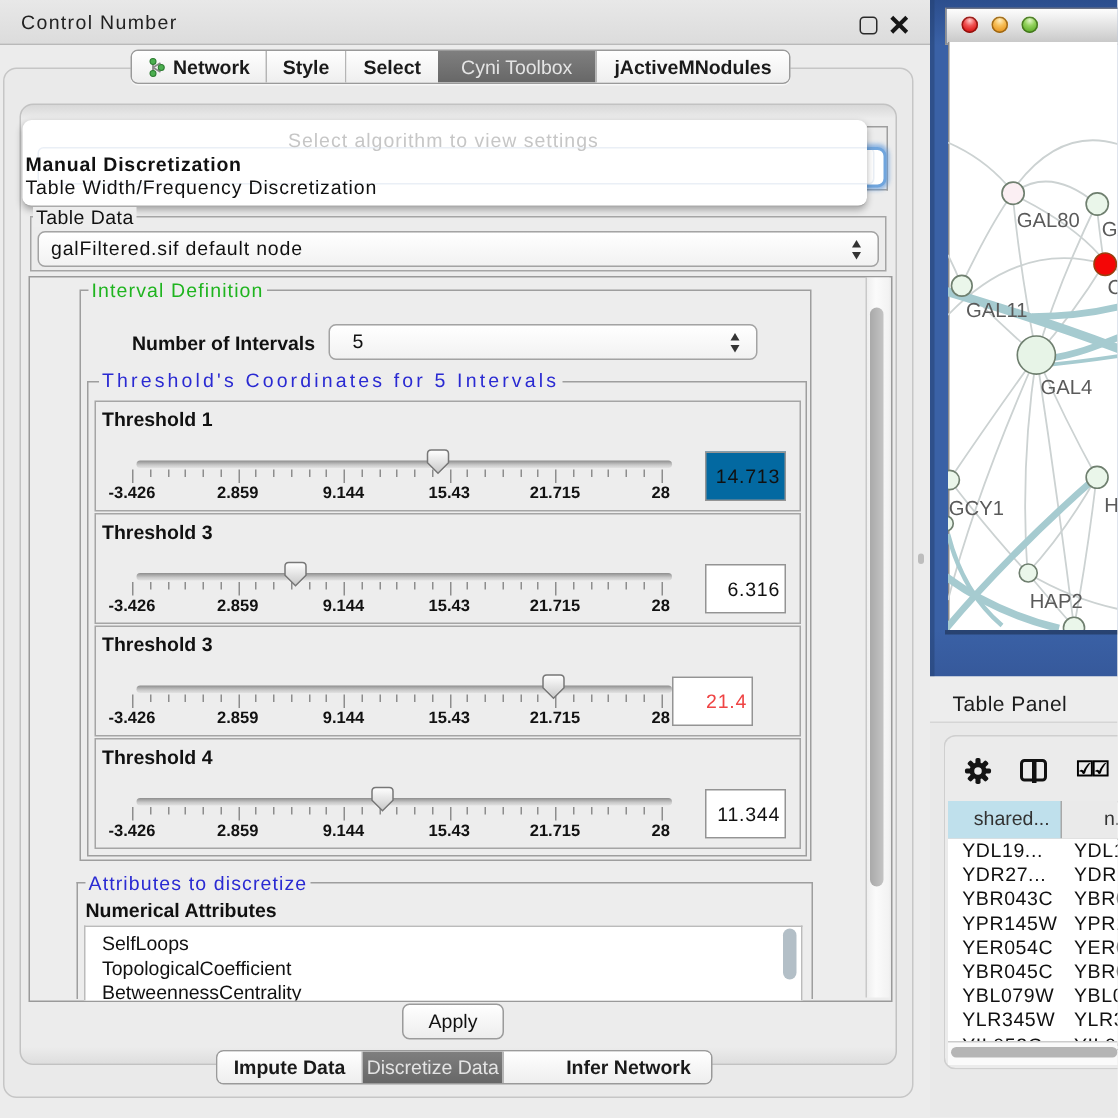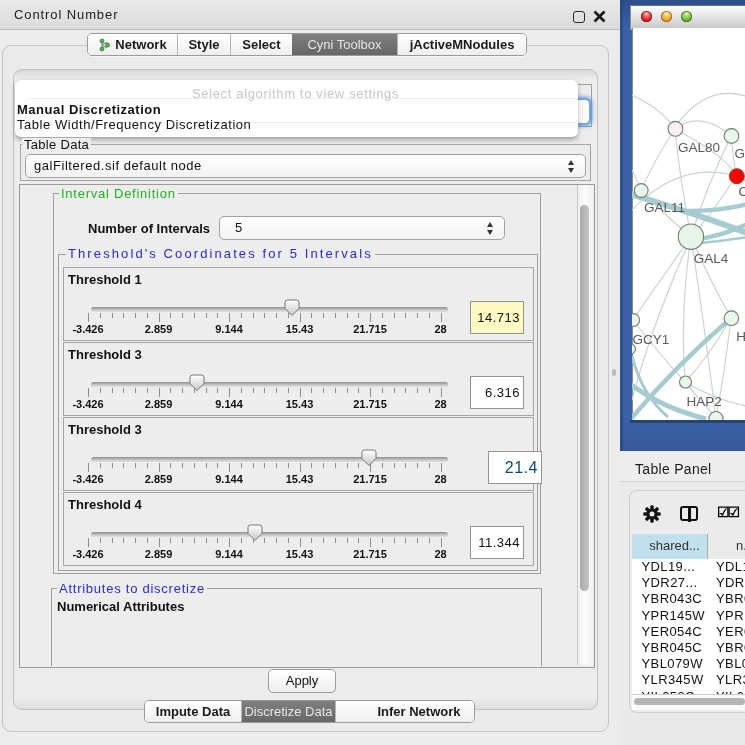--- a/index.html
+++ b/index.html
@@ -126,21 +126,21 @@
         <div class="abs" style="left:346.5px;top:55px;width:60px;text-align:center;font-size:11px;font-weight:bold;color:#111;">28</div>
         <svg class="abs" style="left:219.5px;top:31px;" width="16" height="18" viewBox="0 0 16 18">
           <path d="M1 3.5 Q1 1 3.5 1 L12.5 1 Q15 1 15 3.5 L15 9.5 L8 16.5 L1 9.5 Z" fill="url(#g0)" stroke="#777" stroke-width="1"></path>
           <defs>
             <linearGradient id="g0" x1="0" y1="0" x2="0" y2="1">
               <stop offset="0" stop-color="#ffffff"></stop>
               <stop offset="1" stop-color="#c8c8c8"></stop>
             </linearGradient>
           </defs>
         </svg>
-        <div class="abs" style="left:406px;top:33px;width:49px;height:31px;border:1px solid #949494;background:#fef9c3;font-size:13px;color:#111;text-align:right;line-height:31px;padding-right:3px;letter-spacing:0.5px;">14.713</div>
+        <div class="abs" style="left:406px;top:33px;width:49px;height:31px;border:1px solid #949494;background:#0369a1;font-size:13px;color:#111;text-align:right;line-height:31px;padding-right:3px;letter-spacing:0.5px;">14.713</div>
       </div>
       <div class="abs" style="left:63px;top:342px;width:469px;height:72px;border:1px solid #a5a5a5;">
         <span class="abs" style="left:4px;top:3.5px;font-size:13px;font-weight:bold;color:#111;">Threshold 3</span>
         <div class="abs" style="left:27px;top:39px;width:357px;height:5px;border-radius:3px;background:linear-gradient(#8d8d8d,#c9c9c9 60%,#e2e2e2);"></div>
         <div class="abs" style="left:24.0px;top:45px;width:1px;height:9px;background:#8d8d8d;"></div>
         <div class="abs" style="left:35.8px;top:45px;width:1px;height:5px;background:#8d8d8d;"></div>
         <div class="abs" style="left:47.5px;top:45px;width:1px;height:5px;background:#8d8d8d;"></div>
         <div class="abs" style="left:59.3px;top:45px;width:1px;height:5px;background:#8d8d8d;"></div>
         <div class="abs" style="left:71.0px;top:45px;width:1px;height:5px;background:#8d8d8d;"></div>
         <div class="abs" style="left:82.8px;top:45px;width:1px;height:5px;background:#8d8d8d;"></div>
@@ -228,21 +228,21 @@
         <div class="abs" style="left:346.5px;top:55px;width:60px;text-align:center;font-size:11px;font-weight:bold;color:#111;">28</div>
         <svg class="abs" style="left:296.5px;top:31px;" width="16" height="18" viewBox="0 0 16 18">
           <path d="M1 3.5 Q1 1 3.5 1 L12.5 1 Q15 1 15 3.5 L15 9.5 L8 16.5 L1 9.5 Z" fill="url(#g2)" stroke="#777" stroke-width="1"></path>
           <defs>
             <linearGradient id="g2" x1="0" y1="0" x2="0" y2="1">
               <stop offset="0" stop-color="#ffffff"></stop>
               <stop offset="1" stop-color="#c8c8c8"></stop>
             </linearGradient>
           </defs>
         </svg>
-        <div class="abs" style="left:424px;top:33px;width:49px;height:31px;border:1px solid #949494;background:#fff;font-size:16px;color:#0c4a6e;text-align:right;line-height:31px;padding-right:3px;letter-spacing:0.5px;">21.4</div>
+        <div class="abs" style="left:384px;top:33px;width:49px;height:31px;border:1px solid #949494;background:#fff;font-size:13px;color:#ef4444;text-align:right;line-height:31px;padding-right:3px;letter-spacing:0.5px;">21.4</div>
       </div>
       <div class="abs" style="left:63px;top:492px;width:469px;height:72px;border:1px solid #a5a5a5;">
         <span class="abs" style="left:4px;top:3.5px;font-size:13px;font-weight:bold;color:#111;">Threshold 4</span>
         <div class="abs" style="left:27px;top:39px;width:357px;height:5px;border-radius:3px;background:linear-gradient(#8d8d8d,#c9c9c9 60%,#e2e2e2);"></div>
         <div class="abs" style="left:24.0px;top:45px;width:1px;height:9px;background:#8d8d8d;"></div>
         <div class="abs" style="left:35.8px;top:45px;width:1px;height:5px;background:#8d8d8d;"></div>
         <div class="abs" style="left:47.5px;top:45px;width:1px;height:5px;background:#8d8d8d;"></div>
         <div class="abs" style="left:59.3px;top:45px;width:1px;height:5px;background:#8d8d8d;"></div>
         <div class="abs" style="left:71.0px;top:45px;width:1px;height:5px;background:#8d8d8d;"></div>
         <div class="abs" style="left:82.8px;top:45px;width:1px;height:5px;background:#8d8d8d;"></div>
@@ -287,20 +287,24 @@
           </defs>
         </svg>
         <div class="abs" style="left:406px;top:33px;width:49px;height:31px;border:1px solid #949494;background:#fff;font-size:13px;color:#111;text-align:right;line-height:31px;padding-right:3px;letter-spacing:0.5px;">11.344</div>
       </div>
     </div>
 
   <div class="abs tb" style="left:51px;top:588px;width:489px;height:77px;border-bottom:none;">
     <span class="ttl" style="left:5px;color:#2a2ad2;letter-spacing:0.75px;">Attributes to discretize</span>
   </div>
   <span class="abs" style="left:57px;top:599px;font-size:13px;font-weight:bold;color:#111;">Numerical Attributes</span>
+  <div class="abs" style="left:56px;top:617px;width:477px;height:49px;background:#fff;border:1px solid #bbb;border-bottom:none;overflow:hidden;font-size:13px;color:#111;">
+    <div style="padding-left:11px;line-height:16.6px;padding-top:3px;">SelfLoops<br>TopologicalCoefficient<br>BetweennessCentrality</div>
+    <div class="abs" style="right:3px;top:1px;width:9px;height:34px;background:#b3bfc7;border-radius:5px;"></div>
+  </div>
 
   <div class="abs" style="left:268px;top:669px;width:66px;height:22px;border:1px solid #9b9b9b;border-radius:5px;background:linear-gradient(#fff,#ededed);text-align:center;font-size:13px;color:#111;line-height:21px;">Apply</div>
 
   <div class="abs" id="bottabs" style="left:144px;top:700px;height:21px;display:flex;border:1px solid #9a9a9a;border-radius:5px;overflow:hidden;background:#fff;font-size:13px;color:#1a1a1a;">
     <div style="width:96px;background:linear-gradient(#fff,#eee);display:flex;align-items:center;justify-content:center;border-right:1px solid #b5b5b5;font-weight:bold;">Impute Data</div>
     <div style="width:93px;background:linear-gradient(#7f7f7f,#676767);color:#e4e4e4;display:flex;align-items:center;justify-content:center;">Discretize Data</div>
     <div style="width:110px;background:linear-gradient(#fff,#eee);display:flex;align-items:center;justify-content:center;border-left:1px solid #b5b5b5;font-weight:bold;padding-left:28px;">Infer Network</div>
   </div>
 
   <div class="abs" style="left:612px;top:369px;width:4px;height:7px;border-radius:2px;background:#bdbdbd;"></div>

